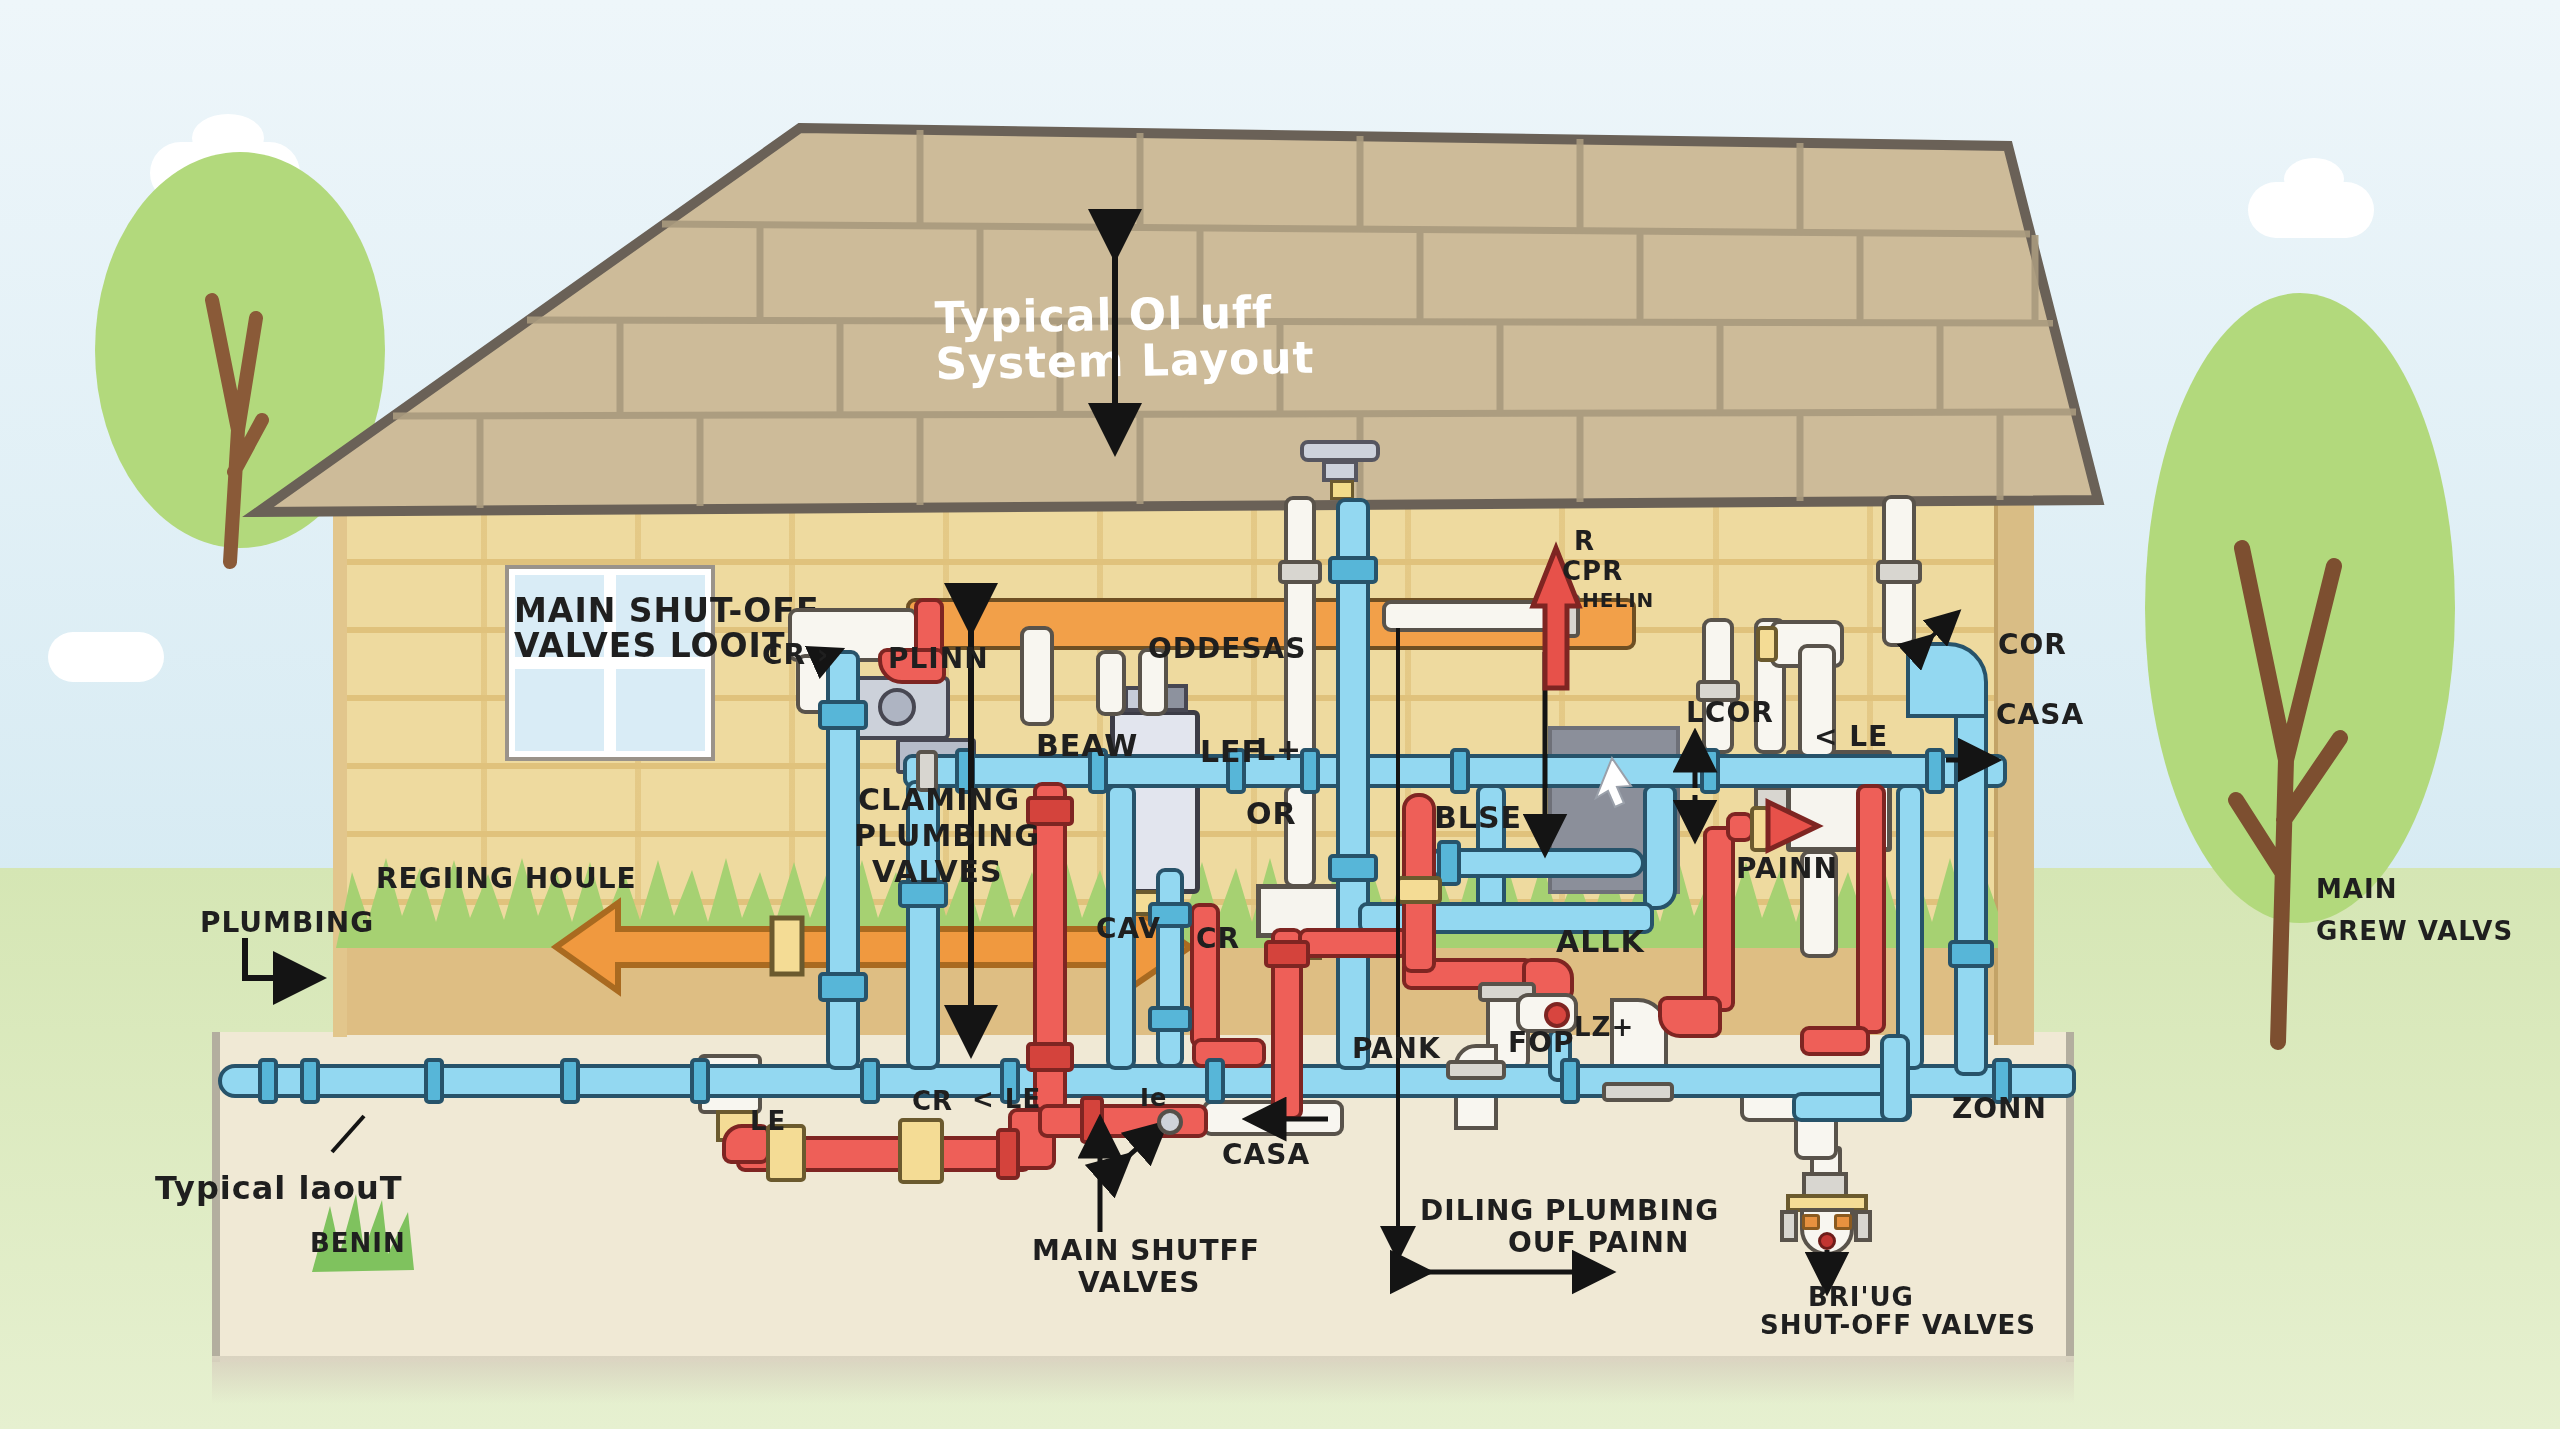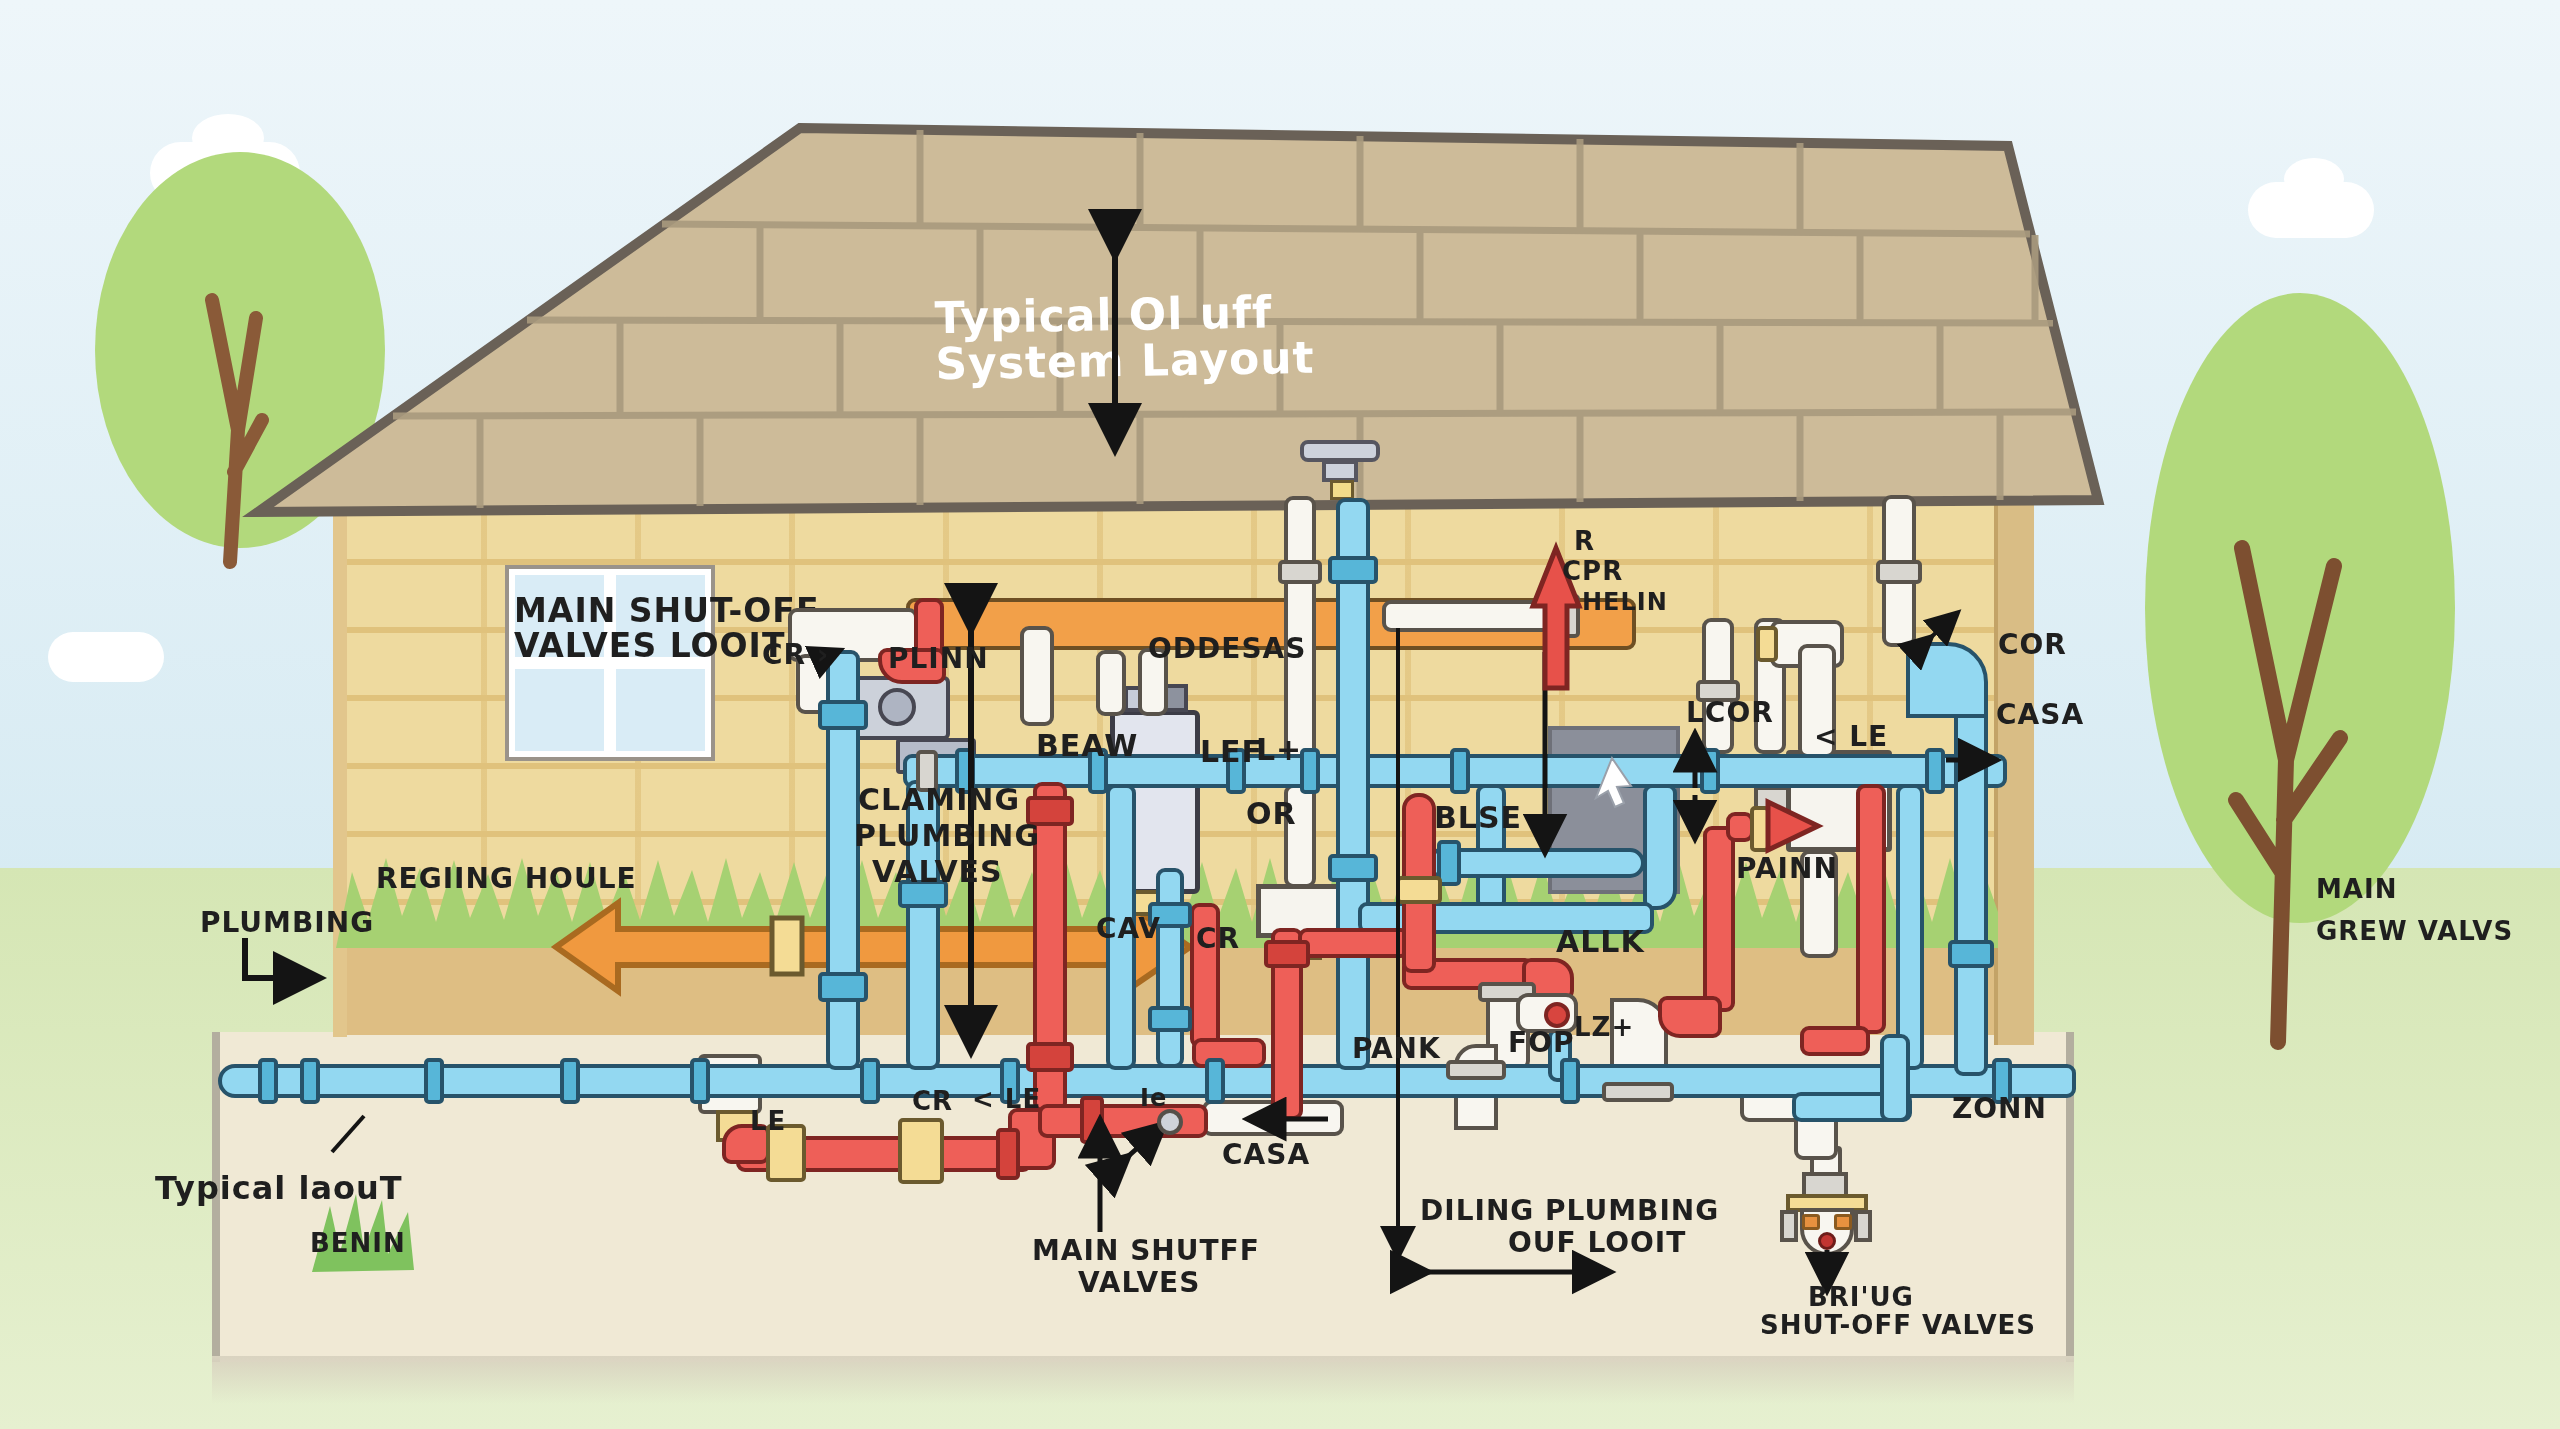--- a/index.html
+++ b/index.html
@@ -289,21 +289,21 @@
   <div class="lbl" style="left:514px;top:594px;font-size:33px;z-index:5;">
     <div>MAIN SHUT-OFF</div>
     <div>VALVES LOOIT</div>
   </div>
 
   <span class="lbl" style="left:762px;top:640px;font-size:28px;">CR ›</span>
   <span class="lbl" style="left:888px;top:644px;font-size:28px;">PLINN</span>
   <span class="lbl" style="left:1148px;top:634px;font-size:28px;">ODDESAS</span>
   <span class="lbl" style="left:1574px;top:528px;font-size:26px;">R</span>
   <span class="lbl" style="left:1562px;top:558px;font-size:26px;">CPR</span>
-  <span class="lbl" style="left:1582px;top:590px;font-size:24px;">HELIN</span>
+  <span class="lbl" style="left:1582px;top:590px;font-size:20px;">HELIN</span>
   <span class="lbl" style="left:1036px;top:730px;font-size:30px;">BEAW</span>
   <span class="lbl" style="left:1200px;top:736px;font-size:30px;">LEF</span>
   <span class="lbl" style="left:1256px;top:734px;font-size:30px;">L+</span>
   <span class="lbl" style="left:1246px;top:798px;font-size:30px;">OR</span>
   <span class="lbl" style="left:858px;top:784px;font-size:30px;">CLAMING</span>
   <span class="lbl" style="left:854px;top:820px;font-size:30px;">PLUMBING</span>
   <span class="lbl" style="left:872px;top:856px;font-size:30px;">VALVES</span>
   <span class="lbl" style="left:376px;top:864px;font-size:28px;">REGIING HOULE</span>
   <span class="lbl" style="left:200px;top:908px;font-size:28px;">PLUMBING</span>
   <span class="lbl" style="left:1096px;top:914px;font-size:28px;">CAV</span>
@@ -321,20 +321,20 @@
   <span class="lbl" style="left:1508px;top:1028px;font-size:28px;">FOP</span>
   <span class="lbl" style="left:1574px;top:1014px;font-size:26px;">LZ+</span>
   <span class="lbl" style="left:750px;top:1108px;font-size:26px;">LE</span>
   <span class="lbl" style="left:912px;top:1088px;font-size:26px;">CR</span>
   <span class="lbl" style="left:972px;top:1086px;font-size:26px;">&lt; LE</span>
   <span class="lbl" style="left:1140px;top:1086px;font-size:24px;">Ie</span>
   <span class="lbl" style="left:1222px;top:1140px;font-size:28px;">CASA</span>
   <span class="lbl" style="left:1032px;top:1236px;font-size:28px;">MAIN SHUTFF</span>
   <span class="lbl" style="left:1078px;top:1268px;font-size:28px;">VALVES</span>
   <span class="lbl" style="left:1420px;top:1196px;font-size:28px;">DILING PLUMBING</span>
-  <span class="lbl" style="left:1508px;top:1228px;font-size:28px;">OUF LOOIT</span>
+  <span class="lbl" style="left:1508px;top:1228px;font-size:28px;">OUF PAINN</span>
   <span class="lbl" style="left:1952px;top:1094px;font-size:28px;">ZONN</span>
   <span class="lbl" style="left:1808px;top:1284px;font-size:26px;">BRI'UG</span>
   <span class="lbl" style="left:1760px;top:1312px;font-size:26px;">SHUT-OFF VALVES</span>
   <span class="lbl" style="left:155px;top:1172px;font-size:32px;text-transform:none;text-align:right;">Typical laouT</span>
   <span class="lbl" style="left:310px;top:1230px;font-size:26px;">BENIN</span>
 
 </div>
 
 </body></html>

